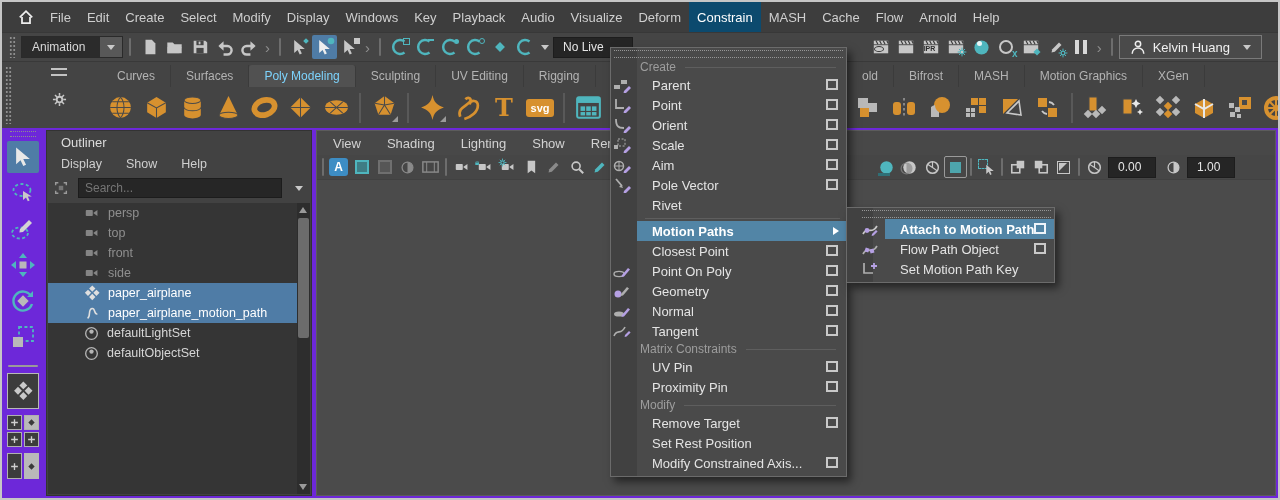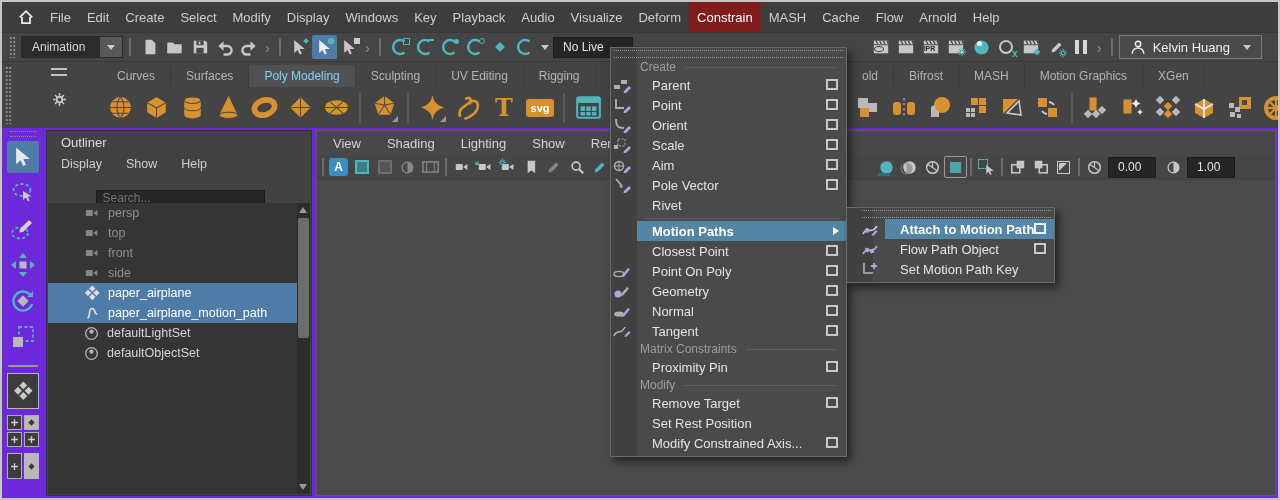--- a/index.html
+++ b/index.html
@@ -3,21 +3,21 @@
 <meta charset="utf-8">
 <style>
   *{box-sizing:border-box;margin:0;padding:0;}
   body{background:#222;font-family:"Liberation Sans","DejaVu Sans",sans-serif;-webkit-font-smoothing:antialiased;}
   .window{position:relative;width:1280px;height:500px;background:#444;border:2px solid #c6c6c6;overflow:hidden;font-size:13px;color:#ccc;}
 
   
   .menubar{height:30px;background:#3d3d3d;display:flex;align-items:stretch;padding-left:8px;}
   .home{display:flex;align-items:center;padding:0 8px;}
   .mitem{display:flex;align-items:center;padding:0 8px;color:#cfcfcf;cursor:default;}
-  .mitem.active{background:#7f1d1d;color:#fff;}
+  .mitem.active{background:#0c4a6e;color:#fff;}
 
   
   .statusline{height:30px;background:#454545;border-top:1px solid #383838;border-bottom:1px solid #393939;display:flex;align-items:center;padding:0 4px;}
   .grip{width:7px;height:22px;margin:0 3px;background-image:radial-gradient(circle,#8e8e8e .9px,transparent 1.1px);background-size:3.5px 4px;}
   .vdiv{width:2px;height:18px;background:#6d6d6d;margin:0 6px;border-radius:1px;flex:none;}
   .chev{color:#8f8f8f;font-size:15px;padding:0 3px;line-height:1;}
   .dd{display:flex;align-items:stretch;height:22px;border:1px solid #2a2a2a;margin-left:2px;}
   .dd .txt{background:#2b2b2b;color:#d8d8d8;font-size:12px;display:flex;align-items:center;padding:0 10px;width:78px;}
   .dd .ab{width:22px;background:#585858;display:flex;align-items:center;justify-content:center;}
   .caret{width:0;height:0;border-left:4px solid transparent;border-right:4px solid transparent;border-top:5px solid #c9c9c9;}
@@ -56,21 +56,21 @@
   .laycell{width:15px;height:15px;border:1px solid #b0b0b0;background:#3c3c3c;display:flex;align-items:center;justify-content:center;color:#cfcfcf;font-size:11px;}
   .laycell.lite{background:#b9b9b9;color:#333;}
   .laypair{display:flex;gap:2px;margin:6px 5px;}
   .laypair .p1{width:15px;height:26px;border:1px solid #b0b0b0;background:#3c3c3c;display:flex;align-items:center;justify-content:center;color:#cfcfcf;}
   .laypair .p2{width:15px;height:26px;background:#b9b9b9;display:flex;align-items:center;justify-content:center;}
 
   
   .outliner{position:absolute;left:44px;top:2px;bottom:2px;width:266px;background:#424242;border:1px solid #333;}
   .otitle{height:22px;display:flex;align-items:center;padding-left:14px;color:#dcdcdc;}
   .omenus{height:22px;display:flex;align-items:center;padding-left:14px;gap:24px;color:#cfcfcf;font-size:12.5px;}
-  .osearch{height:26px;display:flex;align-items:center;padding:0 4px 0 6px;gap:15px;flex-direction:column;}
+  .osearch{height:26px;display:flex;align-items:center;padding:0 4px 0 6px;gap:9px;}
   .osearch input{flex:1;height:20px;background:#262626;border:1px solid #1c1c1c;color:#cfcfcf;font-size:12px;padding:0 6px;outline:none;}
   .olist{position:absolute;left:1px;right:1px;top:72px;bottom:1px;background:#353535;overflow:hidden;}
   .orow{height:20px;display:flex;align-items:center;padding-left:36px;gap:8px;color:#d6d6d6;font-size:12.5px;position:relative;}
   .orow.dim{color:#8f8f8f;}
   .orow.sel{background:#4f7ca6;color:#fff;}
   .oscroll{position:absolute;right:0;top:0;bottom:0;width:13px;background:#2d2d2d;}
   .othumb{position:absolute;left:1px;right:1px;top:15px;height:120px;background:#6c6c6c;border-radius:2px;}
   .sarr{position:absolute;left:2px;width:0;height:0;border-left:4.5px solid transparent;border-right:4.5px solid transparent;}
   .sarr.up{top:4px;border-bottom:6px solid #9a9a9a;}
   .sarr.dn{bottom:4px;border-top:6px solid #9a9a9a;}
@@ -1026,20 +1026,24 @@
             <path d="M12 12l4-4 1.6 1.6-4 4-2 .4z" fill="#b5a0e3"></path>
           </svg></span>
       <span>Tangent</span>
         <span class="optbox"></span>
     </div>
 
     <div class="msection">
         <span>Matrix Constraints</span>
       </div>
     <div class="mrow">
+      <span>UV Pin</span>
+        <span class="optbox"></span>
+    </div>
+    <div class="mrow">
       <span>Proximity Pin</span>
         <span class="optbox"></span>
     </div>
 
     <div class="msection">
         <span>Modify</span>
       </div>
     <div class="mrow">
       <span>Remove Target</span>
         <span class="optbox"></span>

